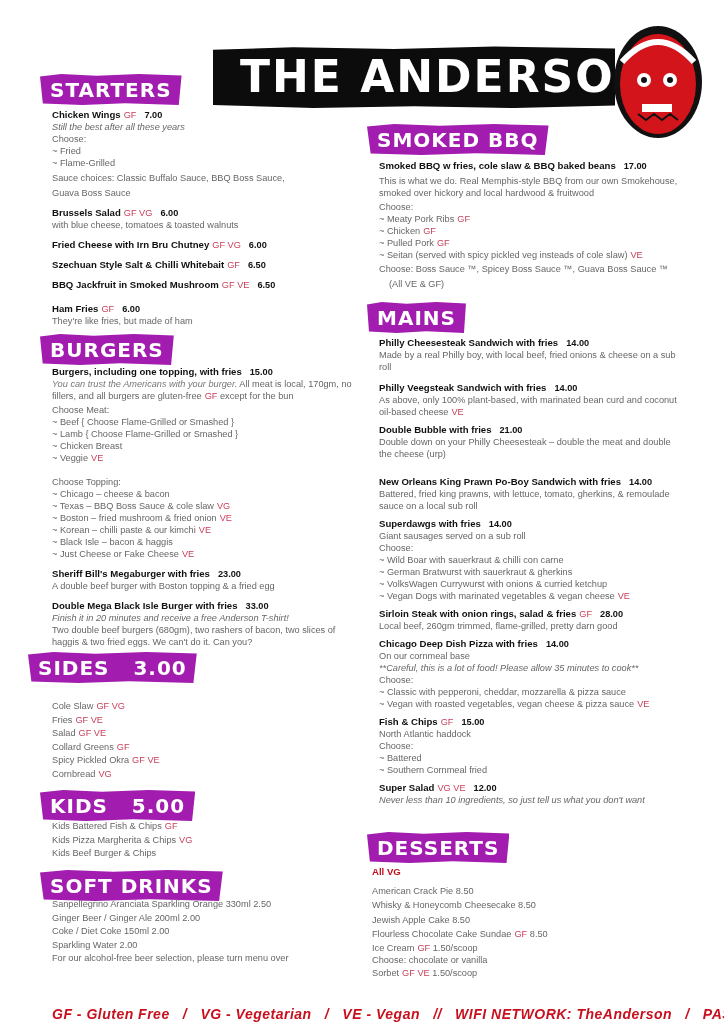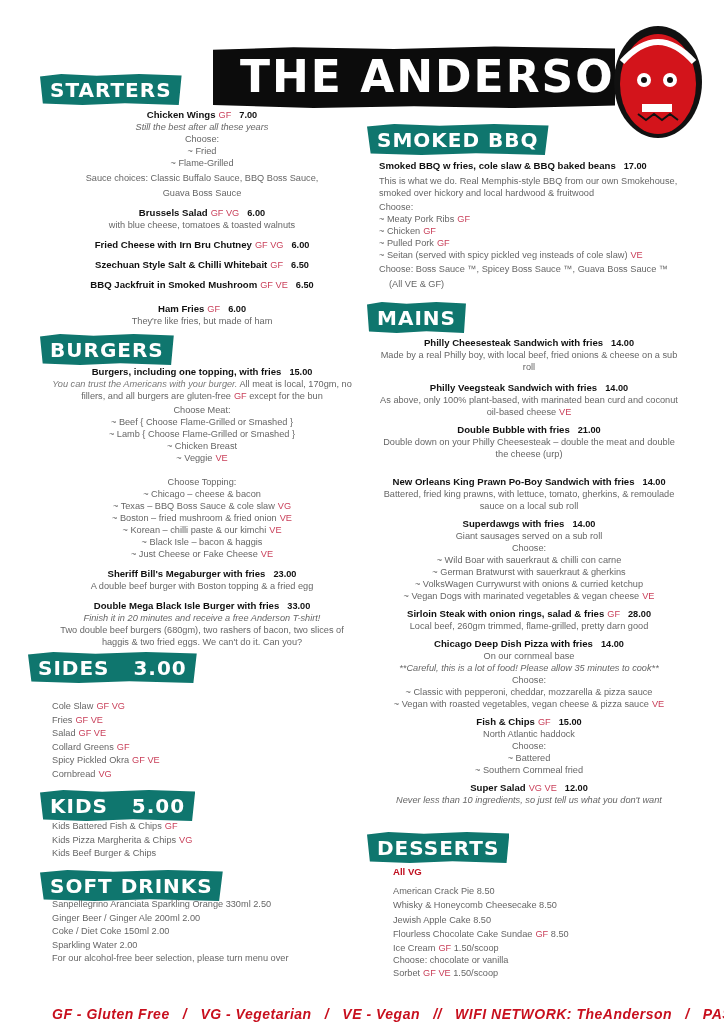--- a/index.html
+++ b/index.html
@@ -12,29 +12,29 @@
     clip-path: polygon(0 6%, 20% 2%, 45% 5%, 70% 1%, 100% 4%, 100% 96%, 75% 100%, 50% 97%, 25% 100%, 0 95%);
   }
   .banner-title {
     position: absolute; left: 240px; top: 52px;
     font-family: "DejaVu Sans", sans-serif; font-weight: bold; font-size: 44px;
     color: #ffffff; letter-spacing: 2px; line-height: 50px;
   }
   .logo { position: absolute; left: 608px; top: 22px; width: 100px; height: 128px; }
 
   .sec-head {
-    position: absolute; background: #0f766e; color: #fff;
+    position: absolute; background: #a21caf; color: #fff;
     font-family: "DejaVu Sans", sans-serif; font-weight: bold; font-size: 20px;
     letter-spacing: 1px; padding: 3px 10px 2px 10px; line-height: 26px;
     clip-path: polygon(0 8%, 15% 0, 40% 6%, 70% 0, 100% 5%, 98% 100%, 60% 94%, 30% 100%, 2% 95%);
     text-align: right;
   }
 
   .col { position: absolute; font-size: 9.2px; line-height: 12px; }
-  .item { margin-bottom: 6px; text-align: center; }
+  .item { margin-bottom: 6px; }
   .name { font-weight: bold; color: #111; font-size: 9.6px; }
   .price { font-weight: bold; color: #111; margin-left: 8px; }
   .tag { color: #c9405a; margin-left: 3px; }
   .it { font-style: italic; color: #777; }
   .line { color: #666; display: block; }
   .allvg { color: #c01020; font-weight: bold; font-size: 9.6px; margin-bottom: 4px; }
 
   .footer {
     position: absolute; left: 52px; top: 997px; width: 640px;
     font-size: 14px; font-weight: bold; font-style: italic; color: #c8101e; letter-spacing: 0.5px; margin-top: 9px;
@@ -201,21 +201,21 @@
     <span class="line"> ~ Battered</span>
     <span class="line"> ~ Southern Cornmeal fried</span>
   </div>
   <div class="item" style="margin-top:5px">
     <span class="name">Super Salad</span><span class="tag">VG VE</span><span class="price">12.00</span>
     <span class="line it">Never less than 10 ingredients, so just tell us what you don't want</span>
   </div>
 </div>
 
 <div class="sec-head" style="left:367px;top:832px;">DESSERTS</div>
-<div class="col" style="left:393px;top:865px;width:300px;line-height:14.5px;">
+<div class="col" style="left:372px;top:865px;width:300px;line-height:14.5px;">
   <div class="allvg">All VG</div>
   <span class="line"><span>American Crack Pie</span> <span>8.50</span></span>
   <span class="line"><span>Whisky &amp; Honeycomb Cheesecake</span> <span>8.50</span></span>
   <span class="line"><span>Jewish Apple Cake</span> <span>8.50</span></span>
   <span class="line"><span>Flourless Chocolate Cake Sundae</span><span class="tag">GF</span> <span>8.50</span></span>
   <span class="line" style="line-height:12px"><span>Ice Cream</span><span class="tag">GF</span> <span>1.50/scoop</span></span>
   <span class="line" style="line-height:12px">Choose: chocolate or vanilla</span>
   <span class="line"><span>Sorbet</span><span class="tag">GF VE</span> <span>1.50/scoop</span></span>
 </div>
 

